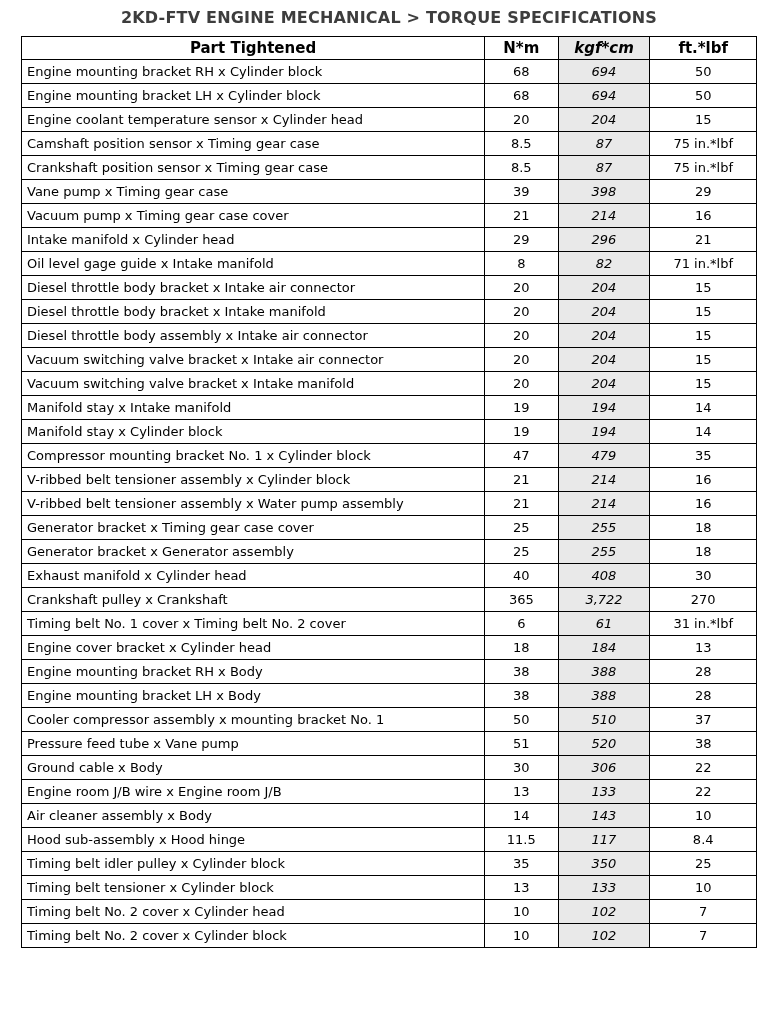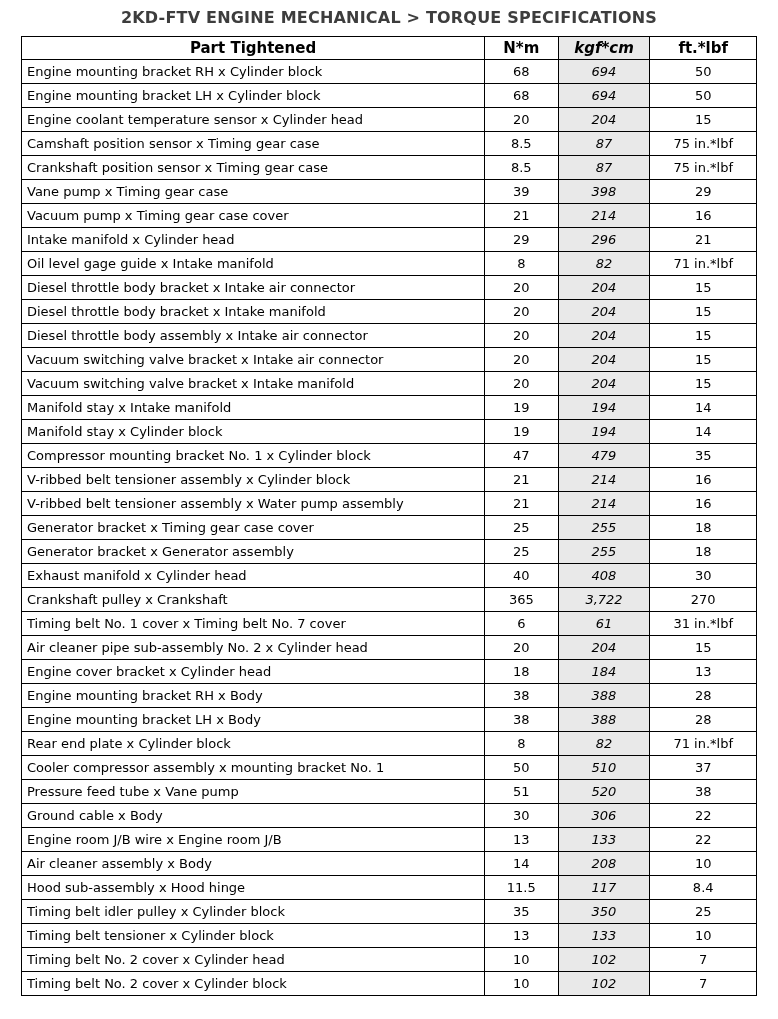--- a/index.html
+++ b/index.html
@@ -221,56 +221,44 @@
           <td class="num shaded">408</td>
           <td class="num">30</td>
         </tr>
         <tr>
           <td>Crankshaft pulley x Crankshaft</td>
           <td class="num">365</td>
           <td class="num shaded">3,722</td>
           <td class="num">270</td>
         </tr>
         <tr>
-          <td>Timing belt No. 1 cover x Timing belt No. 7 cover</td>
+          <td>Timing belt No. 1 cover x Timing belt No. 2 cover</td>
           <td class="num">6</td>
           <td class="num shaded">61</td>
           <td class="num">31 in.*lbf</td>
-        </tr>
-        <tr>
-          <td>Air cleaner pipe sub-assembly No. 2 x Cylinder head</td>
-          <td class="num">20</td>
-          <td class="num shaded">204</td>
-          <td class="num">15</td>
         </tr>
         <tr>
           <td>Engine cover bracket x Cylinder head</td>
           <td class="num">18</td>
           <td class="num shaded">184</td>
           <td class="num">13</td>
         </tr>
         <tr>
           <td>Engine mounting bracket RH x Body</td>
           <td class="num">38</td>
           <td class="num shaded">388</td>
           <td class="num">28</td>
         </tr>
         <tr>
           <td>Engine mounting bracket LH x Body</td>
           <td class="num">38</td>
           <td class="num shaded">388</td>
           <td class="num">28</td>
         </tr>
         <tr>
-          <td>Rear end plate x Cylinder block</td>
-          <td class="num">8</td>
-          <td class="num shaded">82</td>
-          <td class="num">71 in.*lbf</td>
-        </tr>
-        <tr>
           <td>Cooler compressor assembly x mounting bracket No. 1</td>
           <td class="num">50</td>
           <td class="num shaded">510</td>
           <td class="num">37</td>
         </tr>
         <tr>
           <td>Pressure feed tube x Vane pump</td>
           <td class="num">51</td>
           <td class="num shaded">520</td>
           <td class="num">38</td>
@@ -283,21 +271,21 @@
         </tr>
         <tr>
           <td>Engine room J/B wire x Engine room J/B</td>
           <td class="num">13</td>
           <td class="num shaded">133</td>
           <td class="num">22</td>
         </tr>
         <tr>
           <td>Air cleaner assembly x Body</td>
           <td class="num">14</td>
-          <td class="num shaded">208</td>
+          <td class="num shaded">143</td>
           <td class="num">10</td>
         </tr>
         <tr>
           <td>Hood sub-assembly x Hood hinge</td>
           <td class="num">11.5</td>
           <td class="num shaded">117</td>
           <td class="num">8.4</td>
         </tr>
         <tr>
           <td>Timing belt idler pulley x Cylinder block</td>

